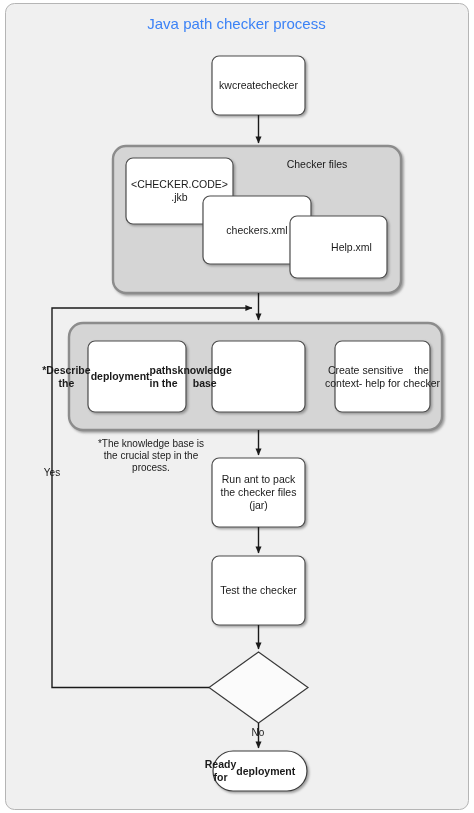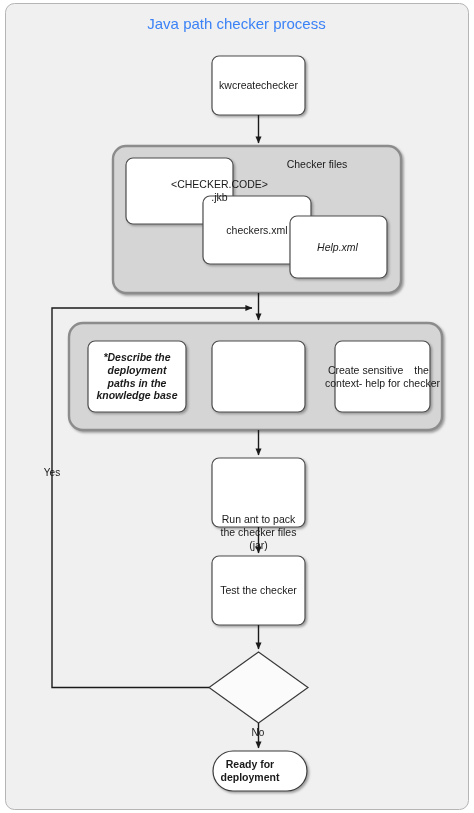--- a/index.html
+++ b/index.html
@@ -115,55 +115,60 @@
 
     <path d="M209,687.5 L52,687.5 L52,308 L252,308" fill="none" stroke="#1a1a1a" stroke-width="1.4" marker-end="url(#arrowhead)"></path>
   </svg>
 
   <div class="node-text t-title" style="left:5px; top:13px; width:463px; height:22px;">Java path checker process</div>
 
   <div class="node-text t-group-label" style="left:247px; top:157px; width:140px; height:14px;">Checker files</div>
 
   <div class="node-text t-box" style="left:212px; top:56px; width:93px; height:59px;">kwcreatechecker</div>
 
-  <div class="node-text t-box" style="left:124px; top:158px; width:111px; height:66px; flex-direction:column;margin-left:40px;">
+  <div class="node-text t-box" style="left:124px; top:158px; width:111px; height:66px; flex-direction:column;">
     <span>&lt;CHECKER.CODE&gt;</span>
     <span>.jkb</span>
   </div>
 
   <div class="node-text t-box" style="left:203px; top:196px; width:108px; height:68px;">checkers.xml</div>
 
-  <div class="node-text t-box" style="left:290px; top:216px; width:95px; height:62px;font-style:italic;">Help.xml</div>
+  <div class="node-text t-box" style="left:304px; top:216px; width:95px; height:62px;">Help.xml</div>
 
-  <div class="node-text t-box-bold" style="left:88px; top:341px; width:98px; height:71px; flex-direction:column;font-style:italic;">
+  <div class="node-text t-box-bold" style="left:88px; top:341px; width:98px; height:71px; flex-direction:row;">
     <span>*Describe the</span>
     <span>deployment</span>
     <span>paths  in the</span>
     <span>knowledge base</span>
   </div>
 
 
   <div class="node-text t-box" style="left:333px; top:341px; width:99px; height:71px; ">
     <span>Create context-</span>
     <span>sensitive help for</span>
     <span>the checker</span>
   </div>
 
+  <div class="node-text t-note" style="left:75px; top:434px; width:152px; height:44px; flex-direction:column;">
+    <span>*The knowledge base is</span>
+    <span>the crucial step in the</span>
+    <span>process.</span>
+  </div>
 
-  <div class="node-text t-box" style="left:210px; top:458px; width:97px; height:69px; flex-direction:column;margin-top:40px;">
+  <div class="node-text t-box" style="left:210px; top:458px; width:97px; height:69px; flex-direction:column;">
     <span>Run ant to pack</span>
     <span>the checker files</span>
     <span>(jar)</span>
   </div>
 
   <div class="node-text t-box" style="left:210px; top:556px; width:97px; height:69px;">Test the checker</div>
 
 
   <div class="node-text t-edge" style="left:238px; top:726px; width:40px; height:14px;">No</div>
 
   <div class="node-text t-edge" style="left:35px; top:466px; width:34px; height:14px;">Yes</div>
 
-  <div class="node-text t-box-bold" style="left:213px; top:751px; width:74px; height:40px; flex-direction:column;text-align:center;">
+  <div class="node-text t-box-bold" style="left:213px; top:751px; width:74px; height:40px; flex-direction:row;text-align:center;">
     <span>Ready for</span>
     <span>deployment</span>
   </div>
 
 </div>
 
 </body></html>

